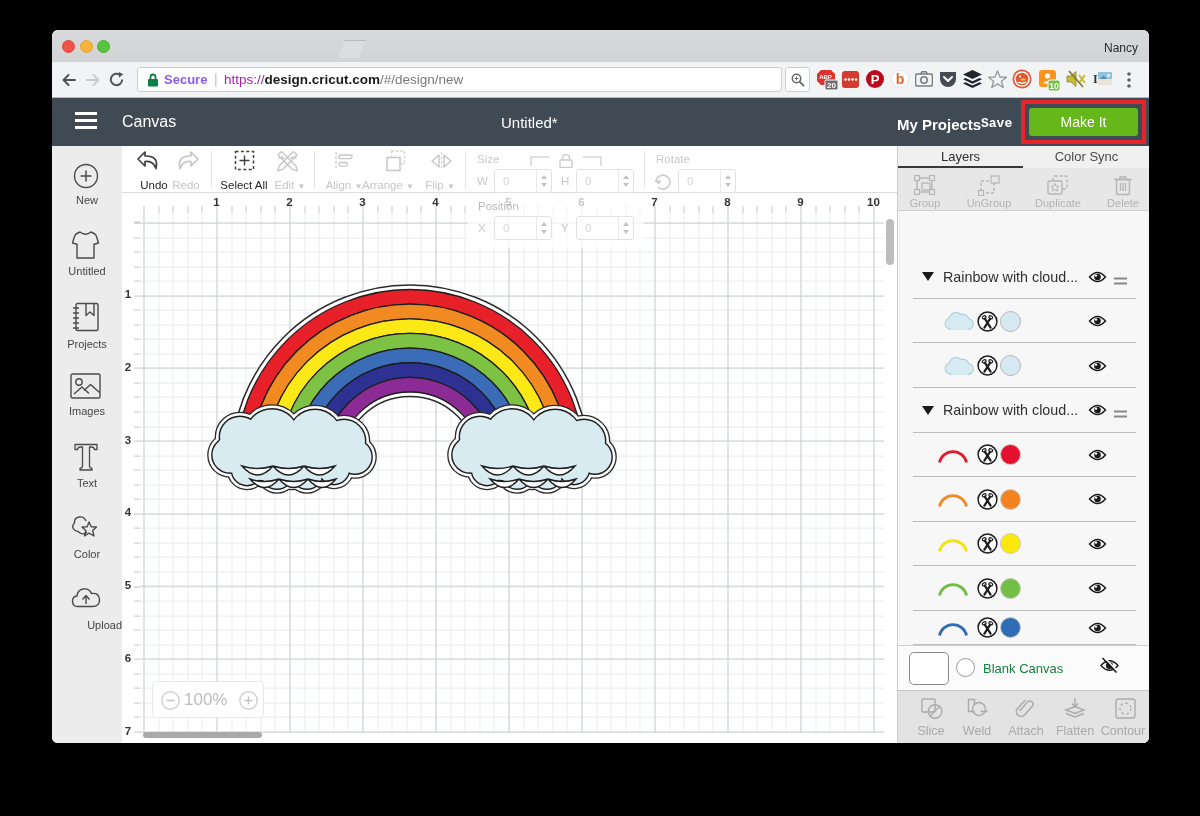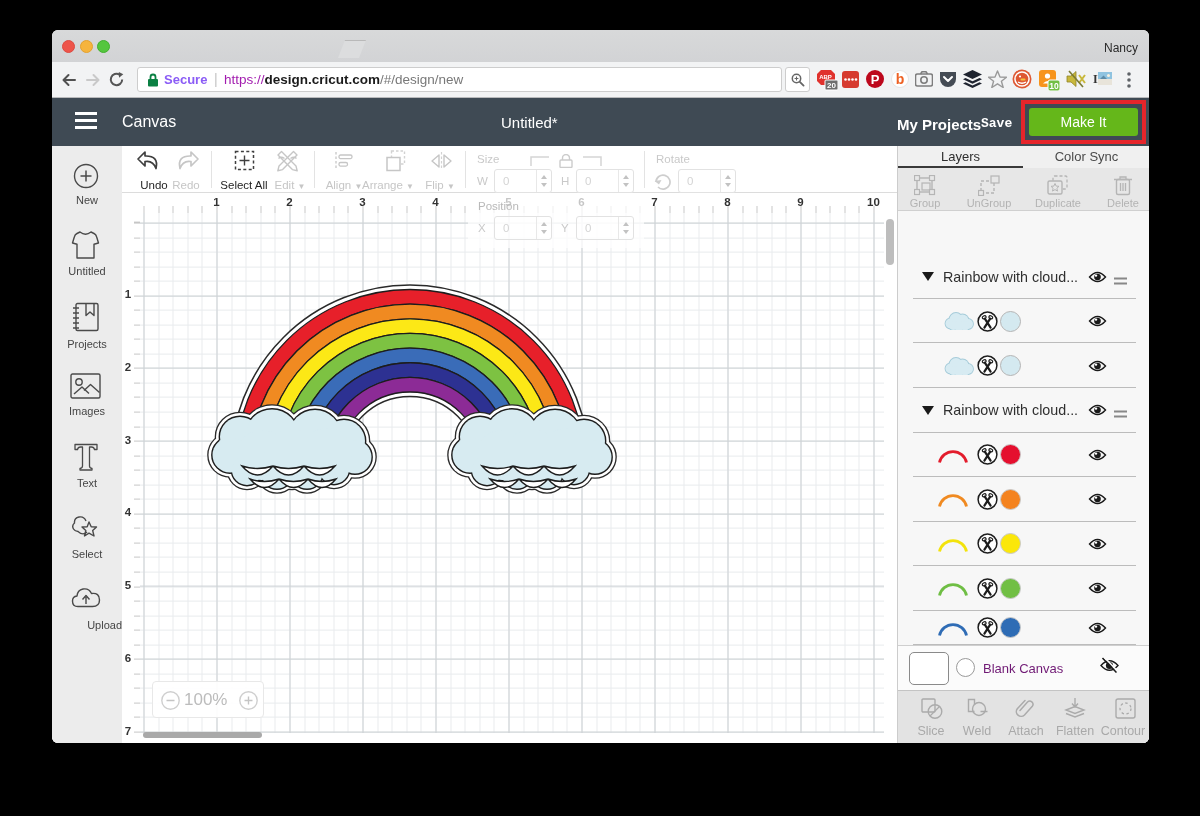--- a/index.html
+++ b/index.html
@@ -206,21 +206,21 @@
         </svg>
   <div class="icnlbl" style="left:0;top:259px;">Images</div>
   <svg style="position:absolute;left:21px;top:297px" width="26" height="28" viewBox="0 0 26 28">
           <path d="M2 6.5 V1.5 h22 v5 h-2.5 q-0.5 -2.5 -3 -2.5 h-2 V23 q0 2 2.5 2.5 V27 h-12 v-1.5 Q9.5 25 9.5 23 V4 h-2 q-2.5 0 -3 2.5 Z" fill="none" stroke="#4a4a4a" stroke-width="1.3" stroke-linejoin="round"></path>
         </svg>
   <div class="icnlbl" style="left:0;top:331px;">Text</div>
   <svg style="position:absolute;left:20px;top:368px" width="29" height="28" viewBox="0 0 29 28">
           <path d="M14 7 q-2 -5 -7 -4 q-5 1 -4.5 6 q-3 2.5 -1 6 q1.5 2.5 4.5 2.5 q5 4.5 9 0.5" fill="none" stroke="#4a4a4a" stroke-width="1.4"></path>
           <path d="M17 8 l2.2 4.8 L24.5 13 l-3.8 3.6 L22 22 l-5 -2.8 L12.5 22 l1.3 -5.4 L10 13 l5.2 -0.2 Z" fill="none" stroke="#4a4a4a" stroke-width="1.4" stroke-linejoin="round"></path>
         </svg>
-  <div class="icnlbl" style="left:0;top:402px;">Select</div>
+  <div class="icnlbl" style="left:0;top:402px;">Color</div>
   <svg style="position:absolute;left:19px;top:440px" width="30" height="24" viewBox="0 0 30 24">
           <path d="M7 20.5 q-5.5 0 -5.5 -5.5 q0 -4.5 4.5 -5 Q6.5 4 12 3 q6 -1 8.5 4.5 q8 -1 8 6.5 q0 6.5 -7 6.5 Z" fill="none" stroke="#4a4a4a" stroke-width="1.4" stroke-linejoin="round"></path>
           <path d="M15 18 v-7 M11.5 13.5 L15 9.5 l3.5 4" fill="none" stroke="#4a4a4a" stroke-width="1.4" stroke-linejoin="round"></path>
         </svg>
   <div class="icnlbl" style="left:0;top:473px;text-align:right;">Upload</div>
 </div>
   <div id="toolbar">
   <svg style="position:absolute;left:13px;top:4px" width="27" height="22" viewBox="0 0 27 22">
           <path d="M10 2 L3 9 l7 7 v-4.5 q8 -1.5 11 7 q3 -13 -11 -12.5 Z" fill="none" stroke="#3f3f3f" stroke-width="1.7" stroke-linejoin="round"></path>
         </svg>
@@ -673,21 +673,21 @@
                 <path d="M1.5,7 Q9.5,-2 17.5,7 Q9.5,16 1.5,7 Z" fill="none" stroke="#1a1a1a" stroke-width="1.4"></path>
                 <circle cx="9.5" cy="7" r="3.3" fill="#1a1a1a"></circle>
                 <circle cx="8" cy="5.6" r="1.2" fill="#fff"></circle>
               </svg></div>
             <div class="isep"></div>
           </div>
     </div>
     <div id="pblank">
       <div style="position:absolute;left:10.5px;top:6px;width:40px;height:33px;background:#fff;border:1.5px solid #8a8a8a;border-radius:5px;"></div>
       <div style="position:absolute;left:58px;top:12px;width:19px;height:19px;border-radius:50%;background:#fff;border:1.5px solid #9a9a9a;"></div>
-      <div style="position:absolute;left:85px;top:15px;font-size:13px;color:#701a75;">Blank Canvas</div>
+      <div style="position:absolute;left:85px;top:15px;font-size:13px;color:#15803d;">Blank Canvas</div>
       <svg style="position:absolute;left:201px;top:11px" width="21" height="17" viewBox="0 0 21 17">
             <path d="M2,8.5 Q10.5,-1 19,8.5 Q10.5,18 2,8.5 Z" fill="none" stroke="#1a1a1a" stroke-width="1.4"></path>
             <circle cx="10.5" cy="8.5" r="3.6" fill="#1a1a1a"></circle>
             <path d="M3.5,1 L17.5,15.5" stroke="#1a1a1a" stroke-width="1.7"></path>
             <path d="M5,0 L19,14.5" stroke="#fbfbfb" stroke-width="1.6"></path>
           </svg>
     </div>
     <div id="pactions">
       <svg style="position:absolute;left:22px;top:6px" width="24" height="23" viewBox="0 0 24 23">
             <rect x="2" y="2" width="13" height="13" rx="1" fill="none" stroke="#ababab" stroke-width="1.4"></rect>

